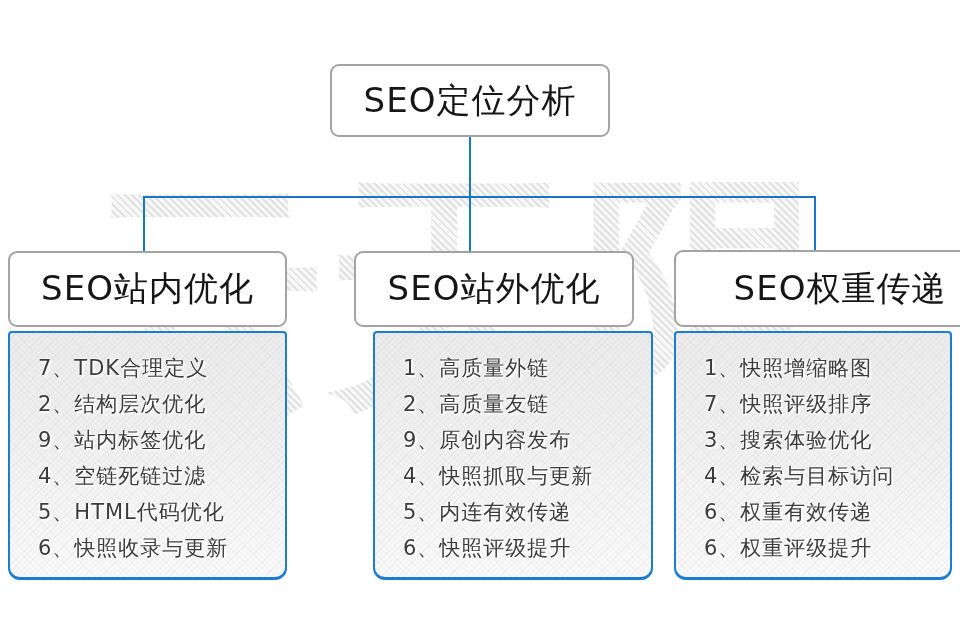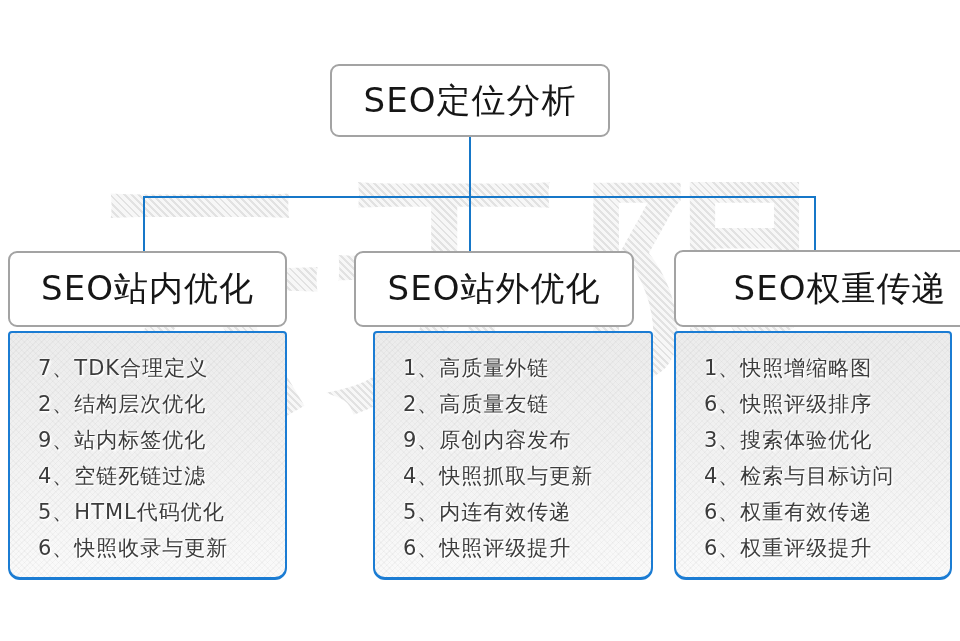--- a/index.html
+++ b/index.html
@@ -86,18 +86,18 @@
   <div class="item">1、高质量外链</div>
   <div class="item">2、高质量友链</div>
   <div class="item">9、原创内容发布</div>
   <div class="item">4、快照抓取与更新</div>
   <div class="item">5、内连有效传递</div>
   <div class="item">6、快照评级提升</div>
 </div>
 
 <div class="panel" style="left:674px; top:331px; width:278px; height:249px;">
   <div class="item">1、快照增缩略图</div>
-  <div class="item">6、快照评级排序</div>
+  <div class="item">7、快照评级排序</div>
   <div class="item">3、搜索体验优化</div>
   <div class="item">4、检索与目标访问</div>
   <div class="item">6、权重有效传递</div>
   <div class="item">6、权重评级提升</div>
 </div>
 
 </body></html>

